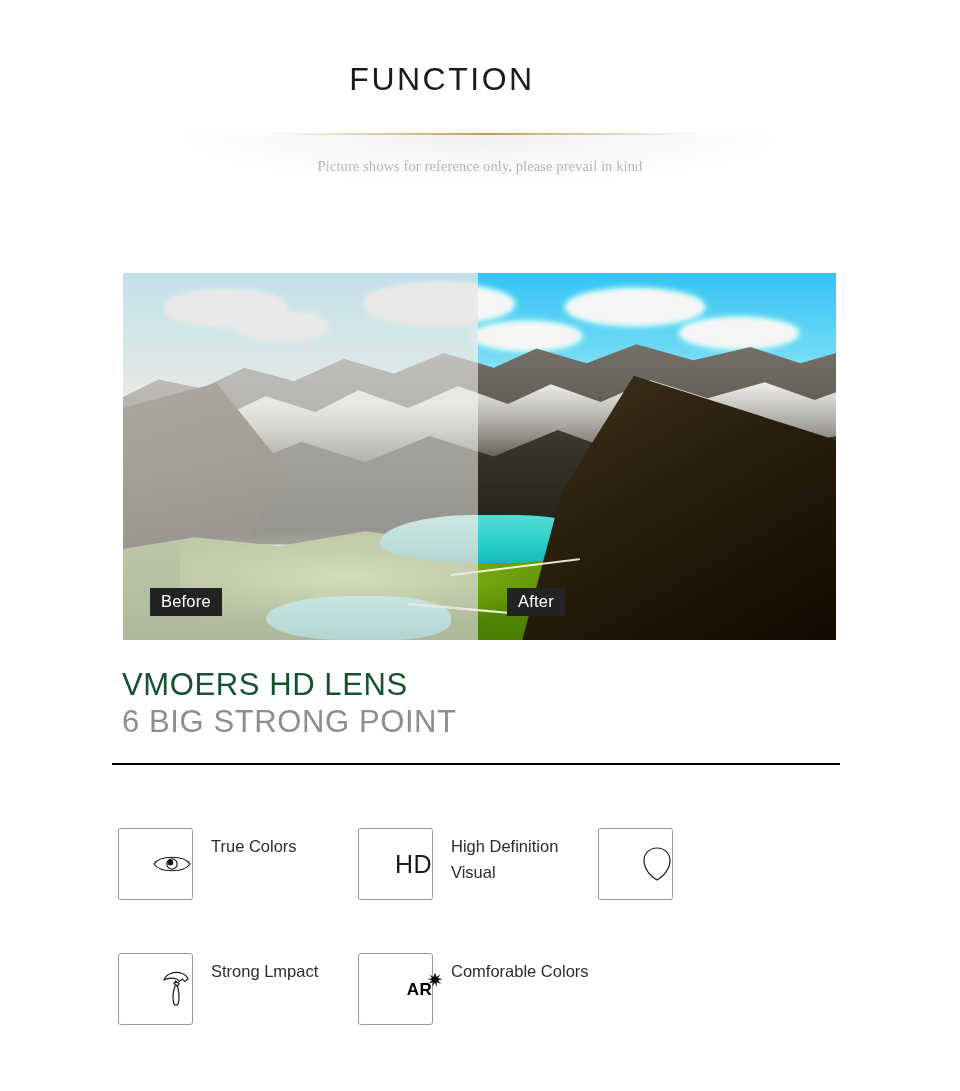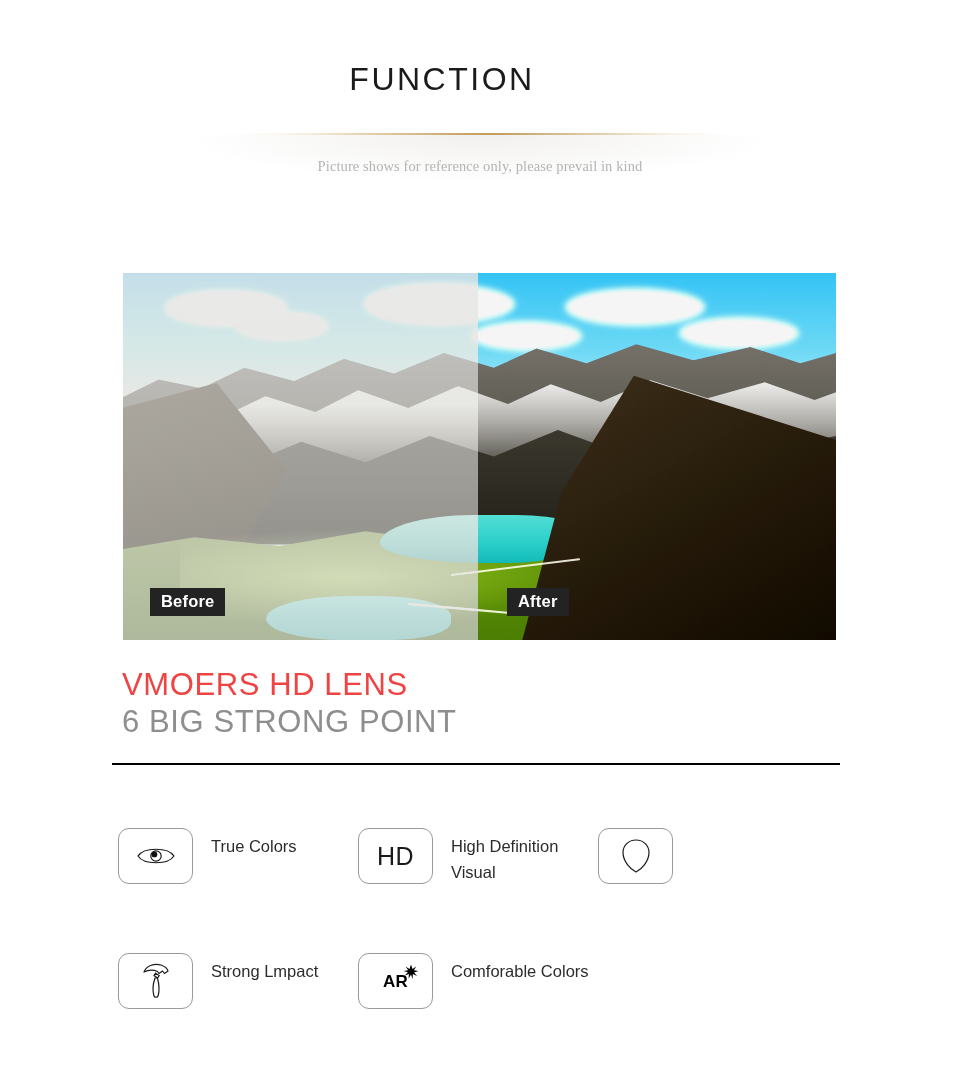--- a/index.html
+++ b/index.html
@@ -209,38 +209,38 @@
     pointer-events: none;
   }
   .half-after .scene { filter: saturate(1.28) contrast(1.22) brightness(0.96); }
 
   .img-label {
     position: absolute;
     bottom: 24px;
     background: #232323;
     color: #ffffff;
     font-size: 16.5px;
-    font-weight: 700;
+    font-weight: 400;
     padding: 4px 11px 5px 11px;
     letter-spacing: 0.2px;
     line-height: 1.15;
     z-index: 6;
     font-family: "Liberation Sans", sans-serif;
   }
   .label-before { left: 27px; }
   .label-after  { left: 21px; margin-left: 8px; }
 
   
   .headline-1 {
     position: absolute;
     top: 667px;
     left: 122px;
     font-size: 31px;
     font-weight: 400;
-    color: #ef4444;
+    color: #14532d;
     letter-spacing: 0.6px;
     font-family: "Liberation Sans", sans-serif;
   }
   .headline-2 {
     position: absolute;
     top: 704px;
     left: 122px;
     font-size: 31px;
     font-weight: 400;
     color: #8e8e8e;
@@ -265,27 +265,27 @@
     display: grid;
     grid-template-columns: 240px 240px 260px;
     grid-template-rows: 125px 125px;
   }
   .feature {
     display: flex;
     align-items: flex-start;
   }
   .fbox {
     width: 75px;
-    height: 56px;
+    height: 72px;
     min-width: 75px;
     border: 1px solid #9a9a9a;
-    border-radius: 11px;
+    border-radius: 3px;
     display: flex;
     align-items: center;
-    justify-content: center;
+    justify-content: flex-end;
     background: #ffffff;
     margin-top: 2px;
   }
   .fbox svg { display: block; }
   .fbox .hd-text {
     font-size: 25px;
     color: #1a1a1a;
     letter-spacing: 0.5px;
     font-family: "Liberation Sans", sans-serif;
   }

